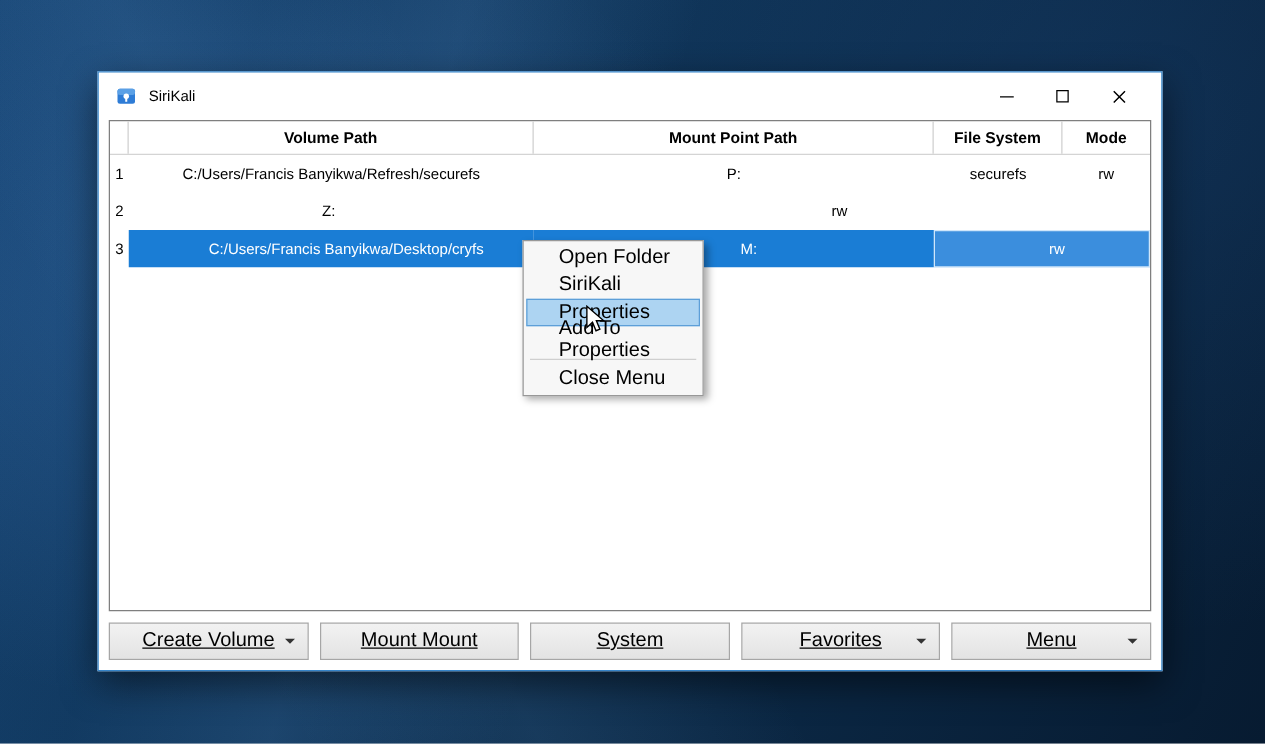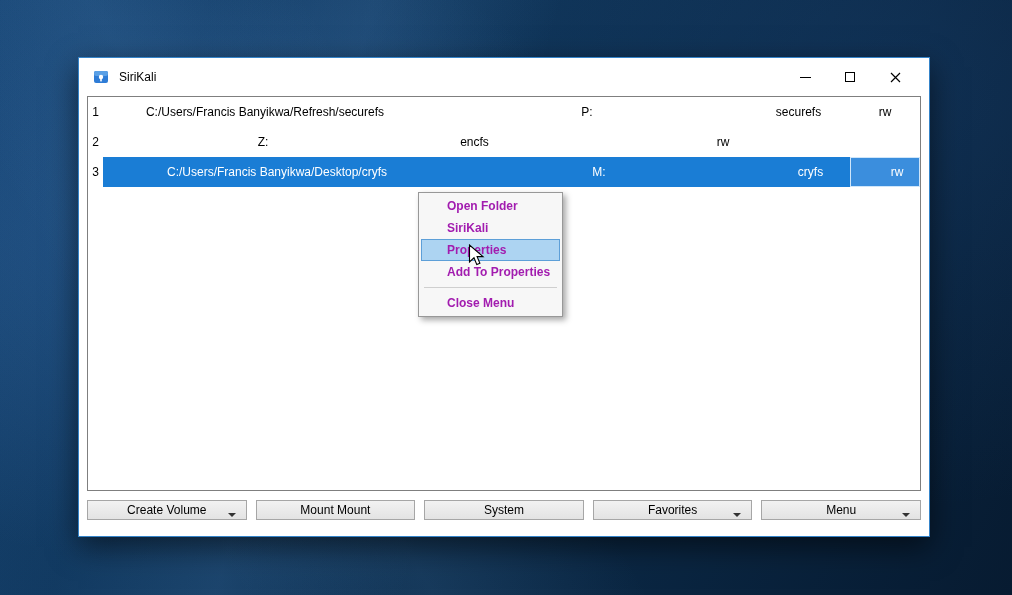--- a/index.html
+++ b/index.html
@@ -60,47 +60,47 @@
 
   .trow { display: flex; height: 30px; flex: 0 0 30px; font-size: 12px; color: #000; }
   .cell { display: flex; align-items: center; justify-content: center; overflow: hidden; white-space: nowrap; }
   .trow.selected .cell.sel { background: #1a7dd5; color: #ffffff; padding-left: 24px; }
   .trow.selected .cell.mode-focus { background: #3b8edd; box-shadow: inset 0 0 0 1px #cfe6fa; }
   .table-empty { flex: 1 1 auto; background: #ffffff; }
 
   
   .btnrow { display: flex; gap: 9px; padding: 9px 8px 8px 8px; flex: 0 0 45px; }
   .btn {
-    flex: 1 1 0; height: 20px;
+    flex: 1 1 0; height: 30px;
     background: linear-gradient(#f2f2f2, #e3e3e3);
     border: 1px solid #a6a6a6;
-    font-size: 12px; color: #000;
+    font-size: 16px; color: #000;
     display: flex; align-items: center; justify-content: center;
-    position: relative; cursor: default;
+    position: relative; cursor: default; text-decoration: underline;
   }
   .btn .drop-arrow {
     position: absolute; right: 10px; top: 12px;
     width: 0; height: 0;
     border-left: 4px solid transparent; border-right: 4px solid transparent;
     border-top: 4px solid #333;
   }
 
   
   .ctxmenu {
     position: absolute; left: 418px; top: 192px; width: 145px;
     background: #f7f7f7;
     border: 1px solid #989898;
     box-shadow: 3px 3px 6px rgba(0,0,0,0.35);
     padding: 2px 0;
     z-index: 5;
   }
   .mi {
     height: 22px; display: flex; align-items: center;
-    padding-left: 25px; font-size: 12px; color: #a21caf;
-    margin: 0 2px; border: 1px solid transparent; font-weight: bold;
+    padding-left: 25px; font-size: 16px; color: #000000;
+    margin: 0 2px; border: 1px solid transparent;
   }
   .mi.hl { background: #add4f2; border-color: #5d9fd8; }
   .msep { border-top: 1px solid #cfcfcf; margin: 4px 5px; }
 
   
   .cursor { position: absolute; left: 468px; top: 244px; z-index: 9; }
 </style>
 </head>
 <body>
 
@@ -127,41 +127,46 @@
       </span>
       <span class="win-btn">
         <svg width="11" height="11" viewBox="0 0 11 11">
           <path d="M1 1 L10 10 M10 1 L1 10" stroke="#000" stroke-width="1.2"></path>
         </svg>
       </span>
     </span>
   </div>
 
   <div class="tableview">
+    <div class="thead">
+      <div class="th col-num"></div>
+      <div class="th col-vp">Volume Path</div>
+      <div class="th col-mp">Mount Point Path</div>
+      <div class="th col-fs">File System</div>
+      <div class="th col-mode">Mode</div>
+    </div>
 
     <div class="trow">
       <div class="cell col-num">1</div>
       <div class="cell col-vp sel">C:/Users/Francis Banyikwa/Refresh/securefs</div>
       <div class="cell col-mp sel">P:</div>
       <div class="cell col-fs sel">securefs</div>
       <div class="cell col-mode sel">rw</div>
     </div>
 
     <div class="trow">
       <div class="cell col-num">2</div>
       <div class="cell col-mp sel">Z:</div>
-      <div class="cell col-fs sel">encfs</div>
       <div class="cell col-mode sel">rw</div>
     </div>
 
     <div class="trow selected">
       <div class="cell col-num">3</div>
       <div class="cell col-vp sel">C:/Users/Francis Banyikwa/Desktop/cryfs</div>
       <div class="cell col-mp sel">M:</div>
-      <div class="cell col-fs sel">cryfs</div>
       <div class="cell col-mode sel mode-focus">rw</div>
     </div>
 
     <div class="table-empty"></div>
   </div>
 
   <div class="btnrow">
     <div class="btn">
       <span>Create Volume</span>
       <span class="drop-arrow"></span>

